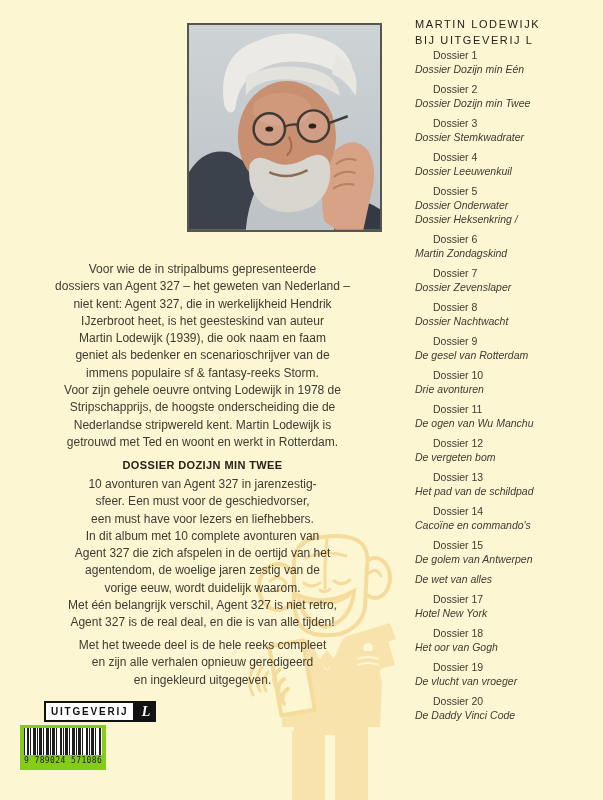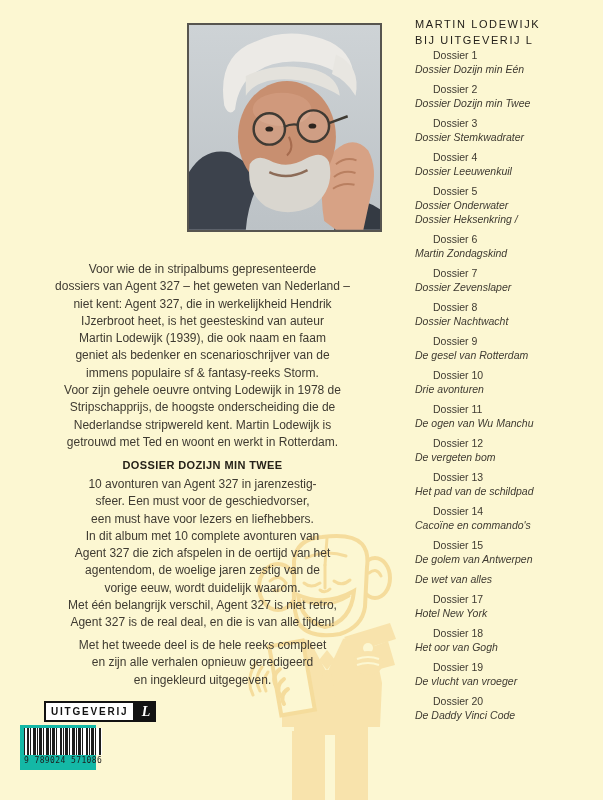--- a/index.html
+++ b/index.html
@@ -68,22 +68,22 @@
     display:flex;align-items:center;padding:0 5px;
     font-size:10px;font-weight:bold;letter-spacing:1.8px;color:#121212;
   }
   .logo-letter-box{
     background:#121212;width:21px;display:flex;align-items:center;justify-content:center;
     color:#fff;font-size:14px;font-weight:bold;font-style:italic;
     font-family:"Liberation Serif", serif;
   }
   
   .barcode{
-    position:absolute;left:20px;top:725px;width:76px;height:45px;
-    background:#14b8a6;box-sizing:border-box;padding:3px 4px 2px 4px;
+    position:absolute;left:20px;top:725px;width:86px;height:45px;
+    background:#84cc16;box-sizing:border-box;padding:3px 4px 2px 4px;
   }
   .barcode-bars{
     height:27px;width:78px;
     background:repeating-linear-gradient(90deg,
       #1c1c1c 0px,#1c1c1c 1px,
       #ffffff 1px,#ffffff 2.5px,
       #1c1c1c 2.5px,#1c1c1c 5px,
       #ffffff 5px,#ffffff 6px,
       #1c1c1c 6px,#1c1c1c 7px,
       #ffffff 7px,#ffffff 9.5px,

